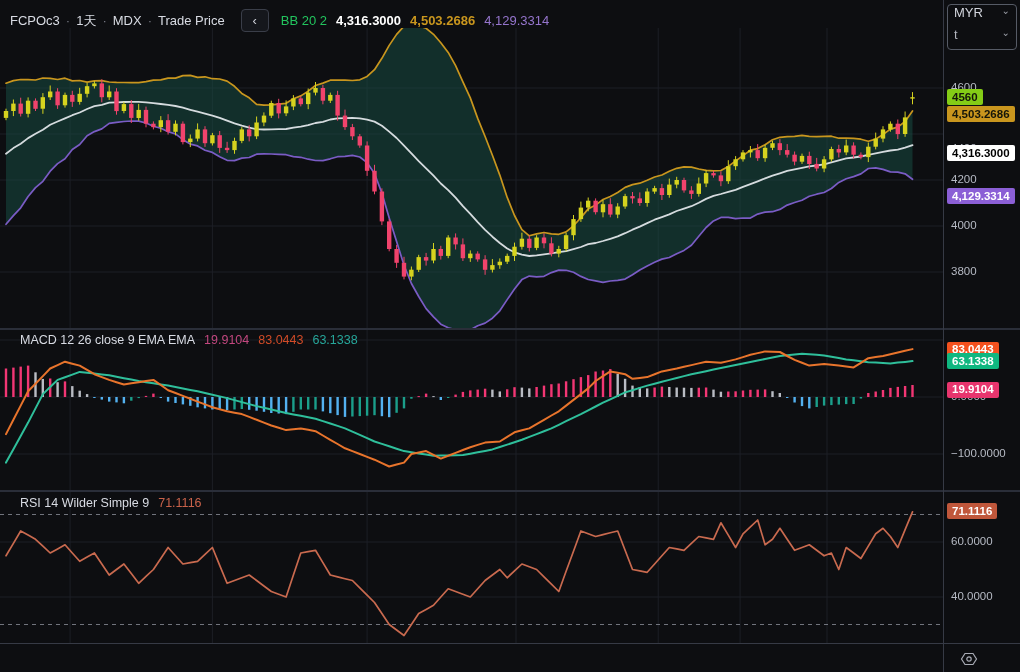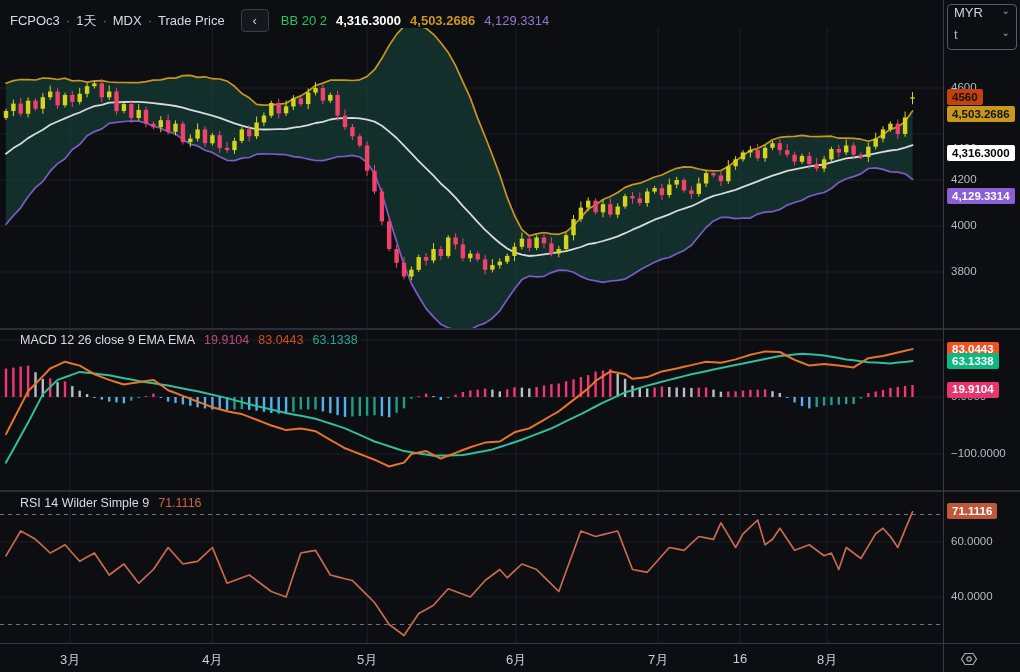--- a/index.html
+++ b/index.html
@@ -521,21 +521,21 @@
     <span style="color:#d8dbe3;">RSI 14 Wilder Simple 9</span>
     <span style="color:#c9624a;">71.1116</span>
   </div>
 
   <div class="axis-col" id="axis-col">
       <div class="tick" style="top: 81px;">4600</div>
       <div class="tick" style="top: 142px;">4400</div>
       <div class="tick" style="top: 173.001px;">4200</div>
       <div class="tick" style="top: 219.001px;">4000</div>
       <div class="tick" style="top: 265.001px;">3800</div>
-      <div class="badge" style="top: 89.2001px; background: #c2410c; color: rgb(21, 22, 10);">4560</div>
+      <div class="badge" style="top: 89.2001px; background: #84cc16; color: rgb(21, 22, 10);">4560</div>
       <div class="badge" style="top: 106.2px; background: rgb(201, 150, 30); color: rgb(21, 22, 10);">4,503.2686</div>
       <div class="badge" style="top: 145.251px; background: rgb(255, 255, 255); color: rgb(0, 0, 0);">4,316.3000</div>
       <div class="badge" style="top: 188.254px; background: rgb(139, 95, 214); color: rgb(255, 255, 255);">4,129.3314</div>
       <div class="tick" style="top: 390px;">0.0000</div>
       <div class="tick" style="top: 447px;">−100.0000</div>
       <div class="badge" style="top: 341.665px; background: rgb(244, 81, 30); color: rgb(255, 255, 255);">83.0443</div>
       <div class="badge" style="top: 353.014px; background: rgb(15, 183, 128); color: rgb(255, 255, 255);">63.1338</div>
       <div class="badge" style="top: 381.651px; background: rgb(232, 53, 110); color: rgb(255, 255, 255);">19.9104</div>
       <div class="tick" style="top: 535px;">60.0000</div>
       <div class="tick" style="top: 590px;">40.0000</div>
@@ -546,29 +546,20 @@
     <div class="row">
       <span>MYR</span>
       <span class="chev">⌄</span>
     </div>
     <div class="row">
       <span style="color:#b2b5be;">t</span>
       <span class="chev">⌄</span>
     </div>
   </div>
 
-  <div class="time-axis" id="time-axis">
-      <div class="time-label" style="left: 70.119px;">3月</div>
-      <div class="time-label" style="left: 212.36px;">4月</div>
-      <div class="time-label" style="left: 367.13px;">5月</div>
-      <div class="time-label" style="left: 516.004px;">6月</div>
-      <div class="time-label" style="left: 658.245px;">7月</div>
-      <div class="time-label" style="left: 740.052px;">16</div>
-      <div class="time-label" style="left: 827.018px;">8月</div>
-    </div>
 
   <div class="axis-gear">
     <svg width="18" height="18" viewBox="0 0 18 18">
       <polygon points="5,3.5 13,3.5 16.5,9 13,14.5 5,14.5 1.5,9" fill="none" stroke="#a8abb5" stroke-width="1.2"></polygon>
       <circle cx="9" cy="9" r="2.2" fill="none" stroke="#a8abb5" stroke-width="1.2"></circle>
     </svg>
   </div>
 
 
 </div>

